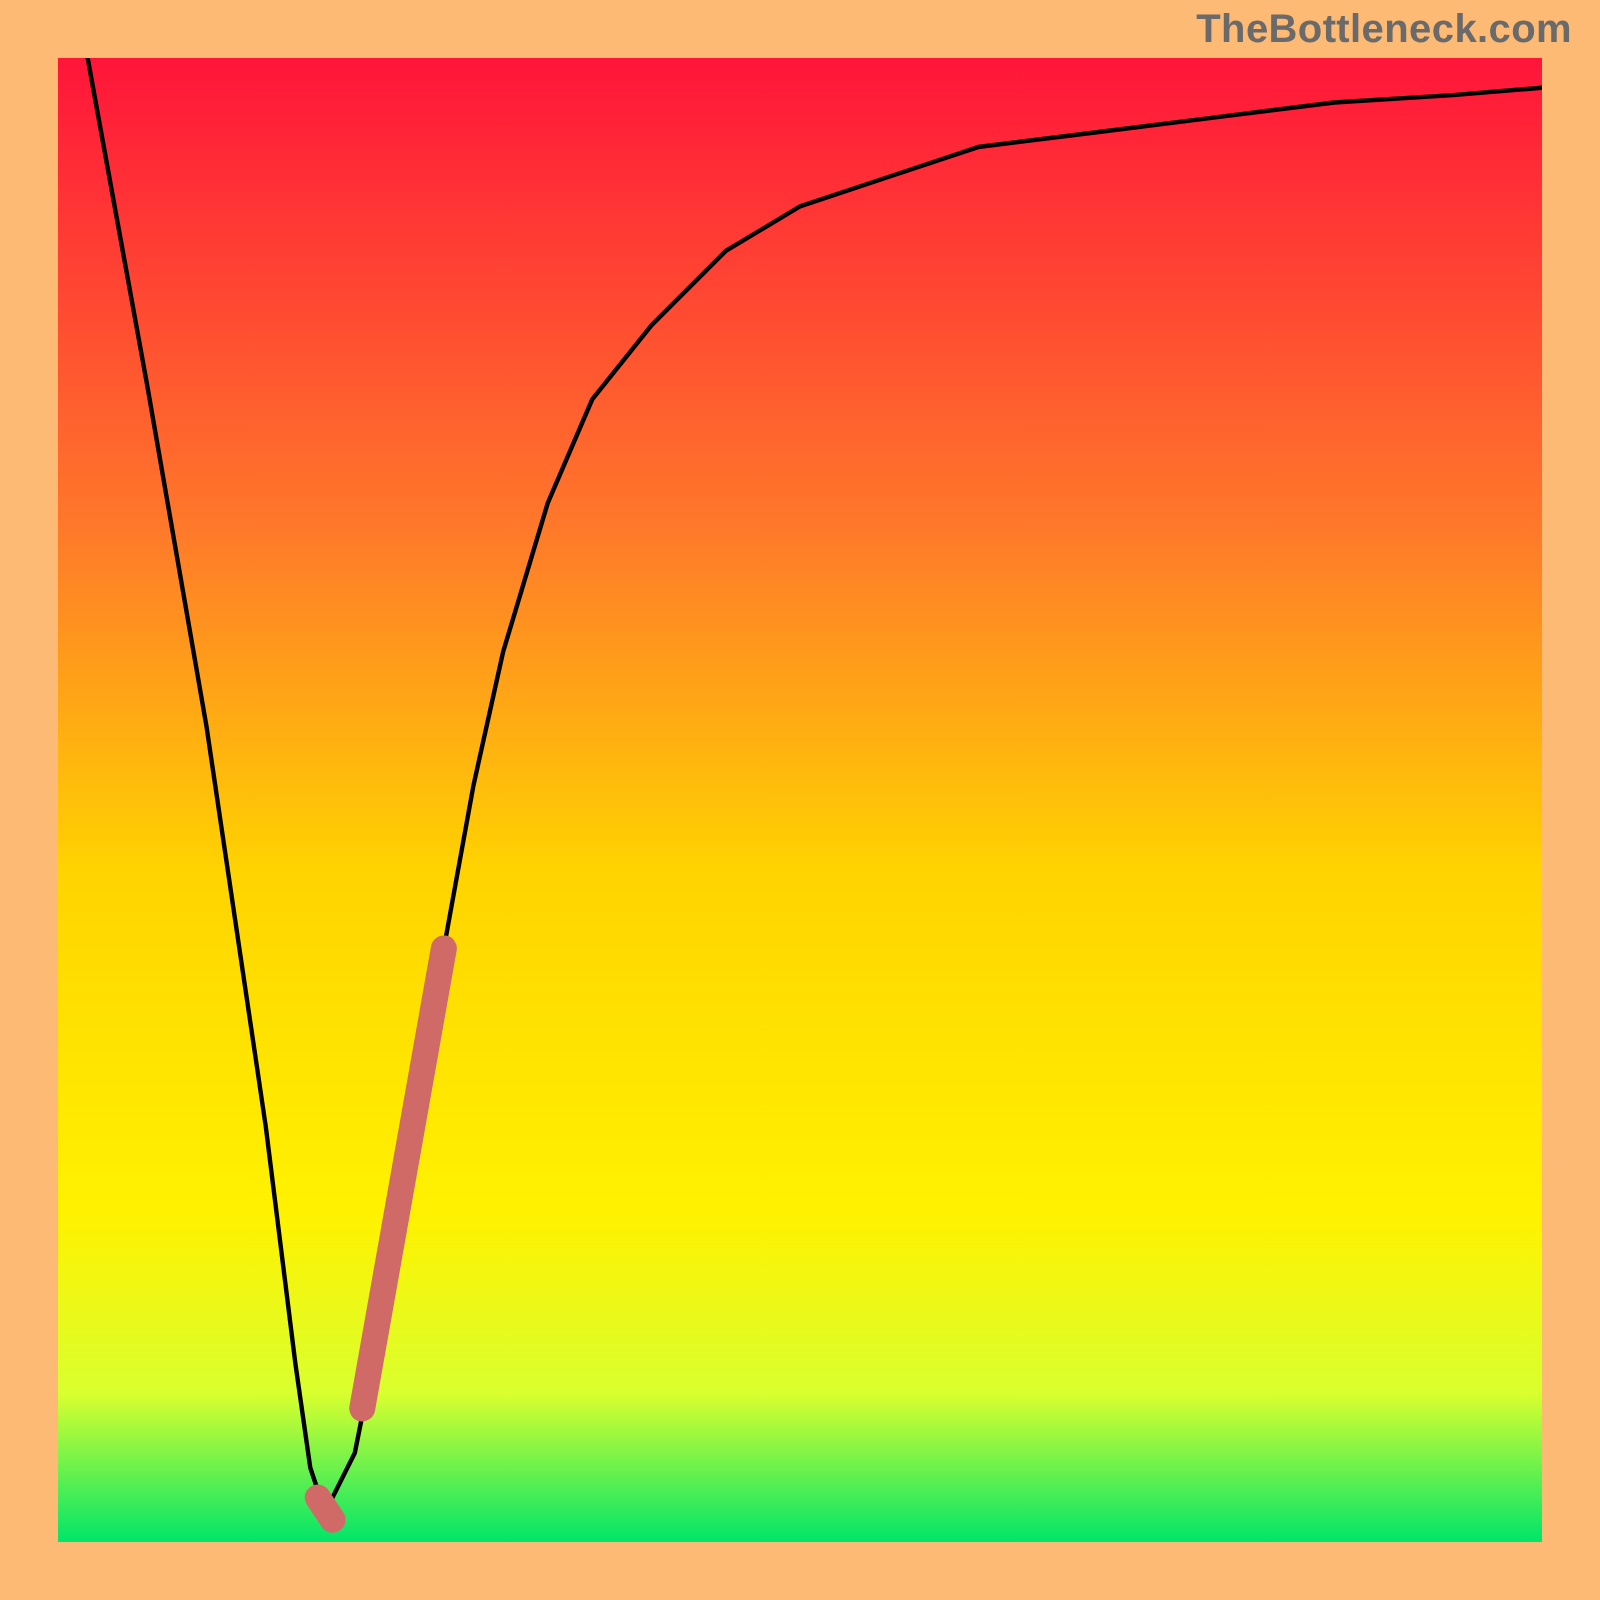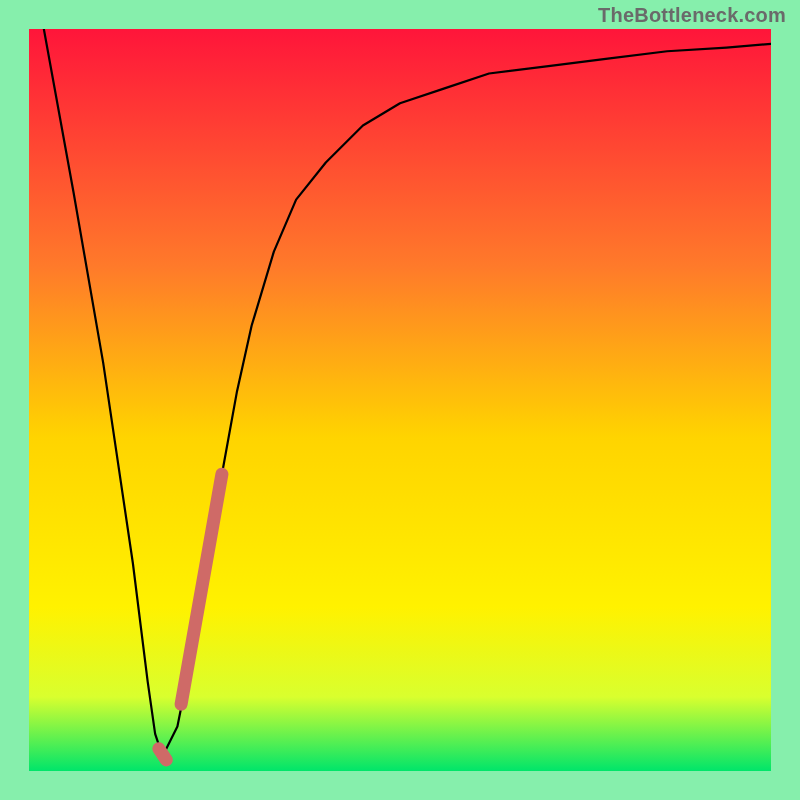--- a/index.html
+++ b/index.html
@@ -7,21 +7,21 @@
     padding: 0;
     width: 800px;
     height: 800px;
     overflow: hidden;
     background: #000;
     font-family: Arial, Helvetica, sans-serif;
   }
   .frame {
     position: absolute;
     inset: 0;
-    background: #86efac;
+    background: #fdba74;
   }
   .plot {
     position: absolute;
     left: 29px;
     top: 29px;
     width: 742px;
     height: 742px;
     overflow: hidden;
   }
   .watermark {

